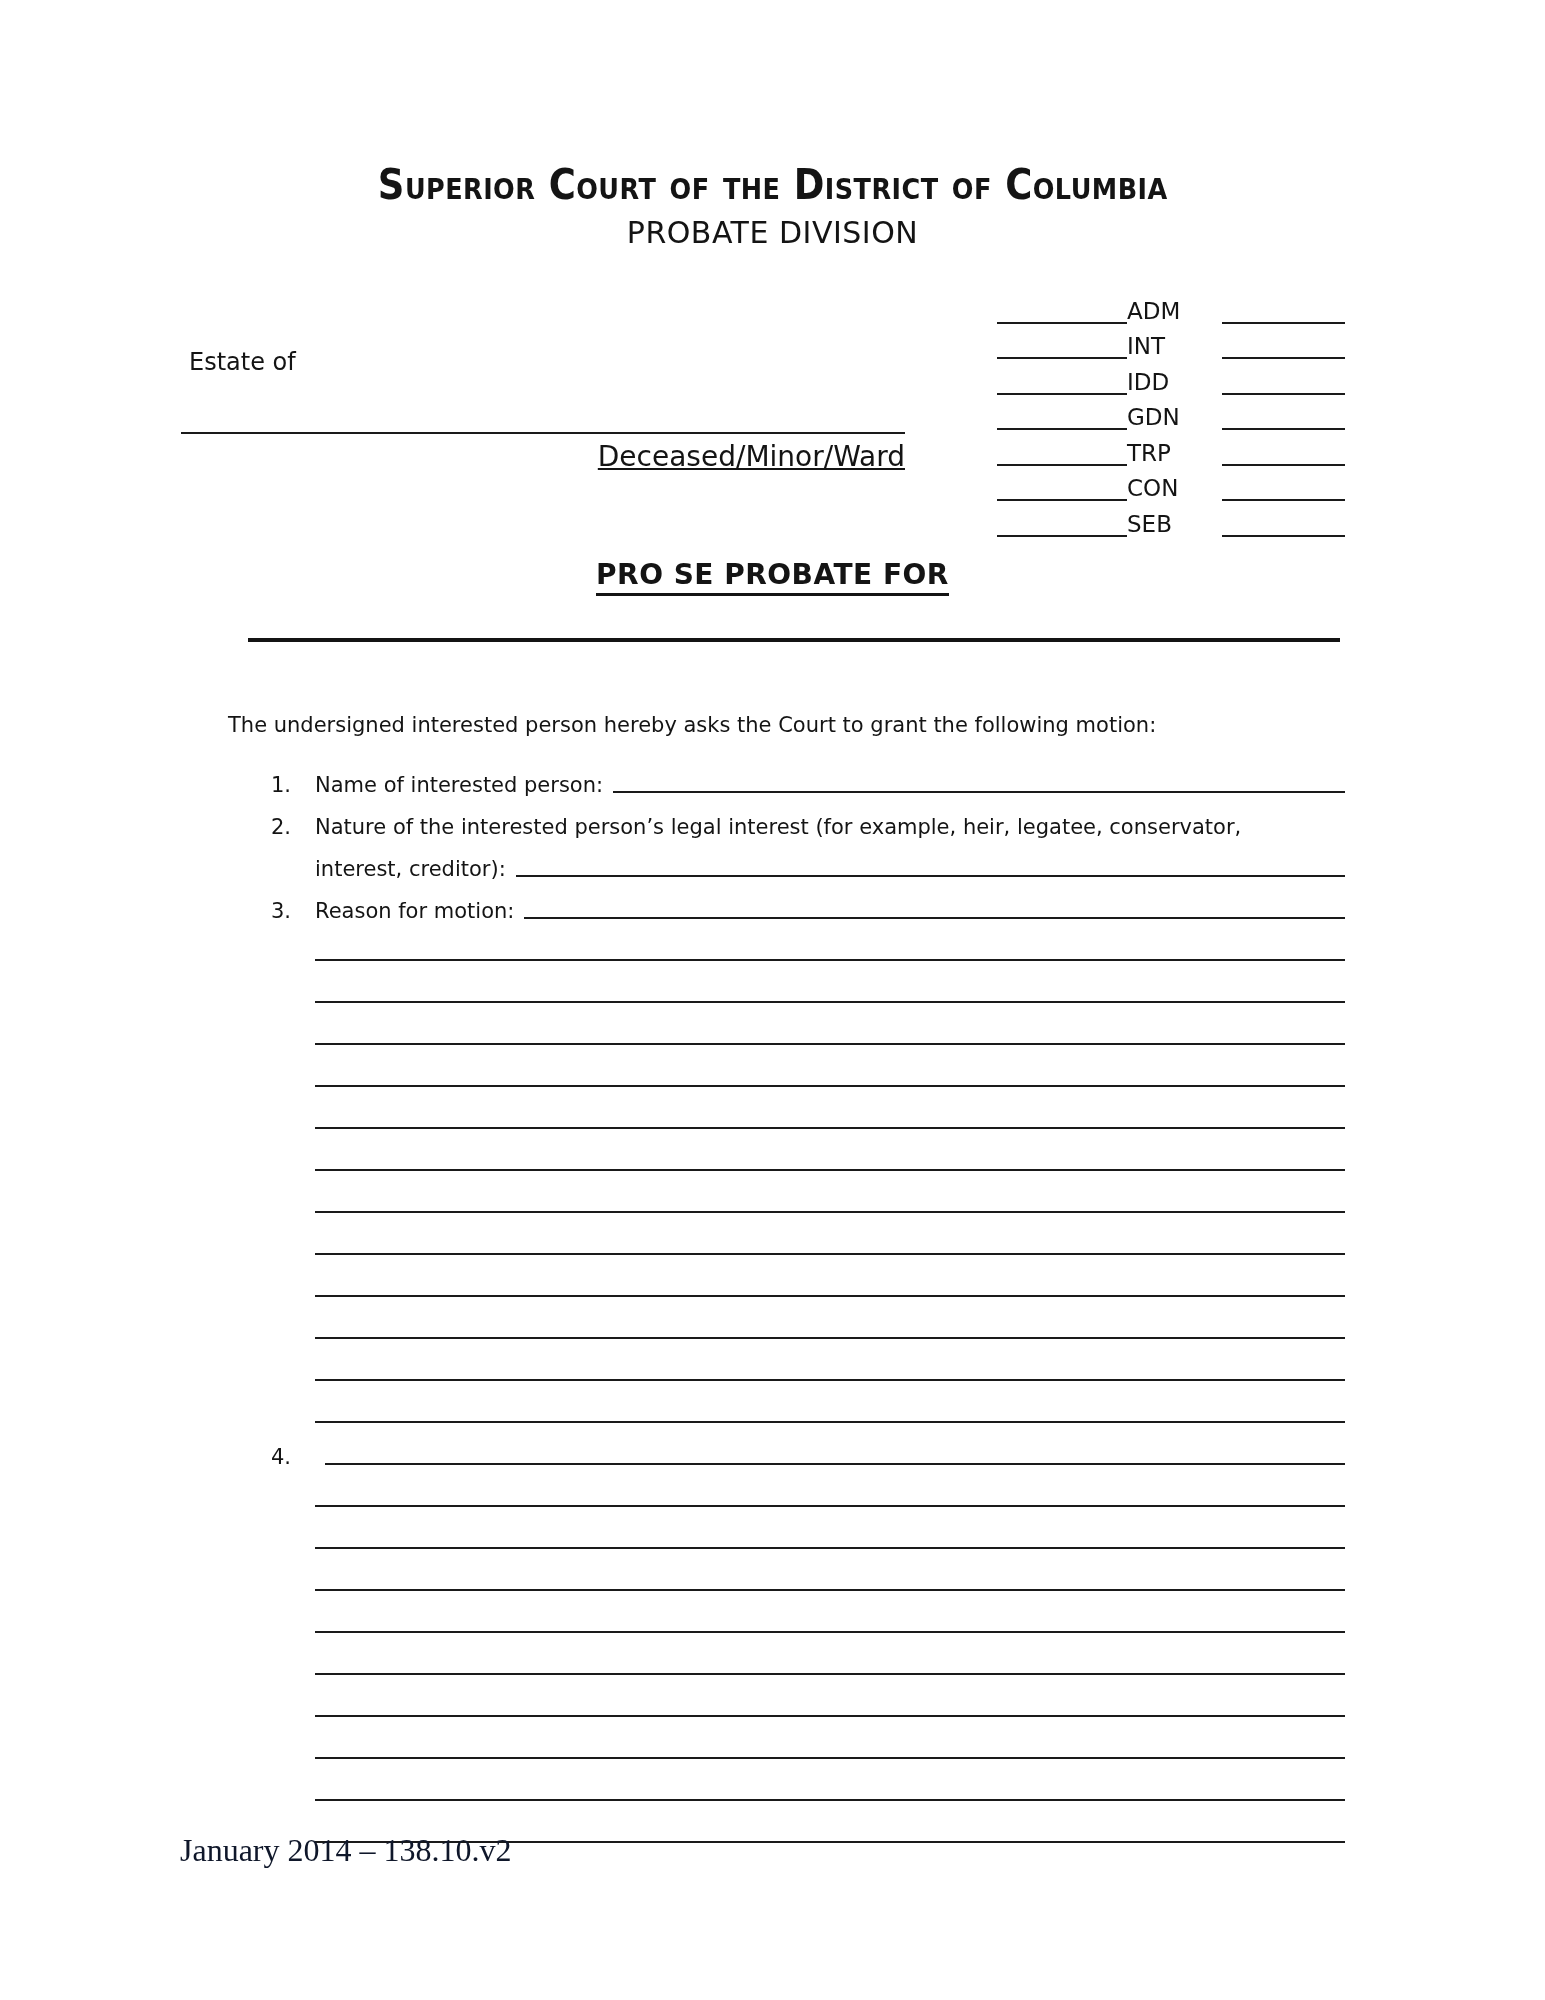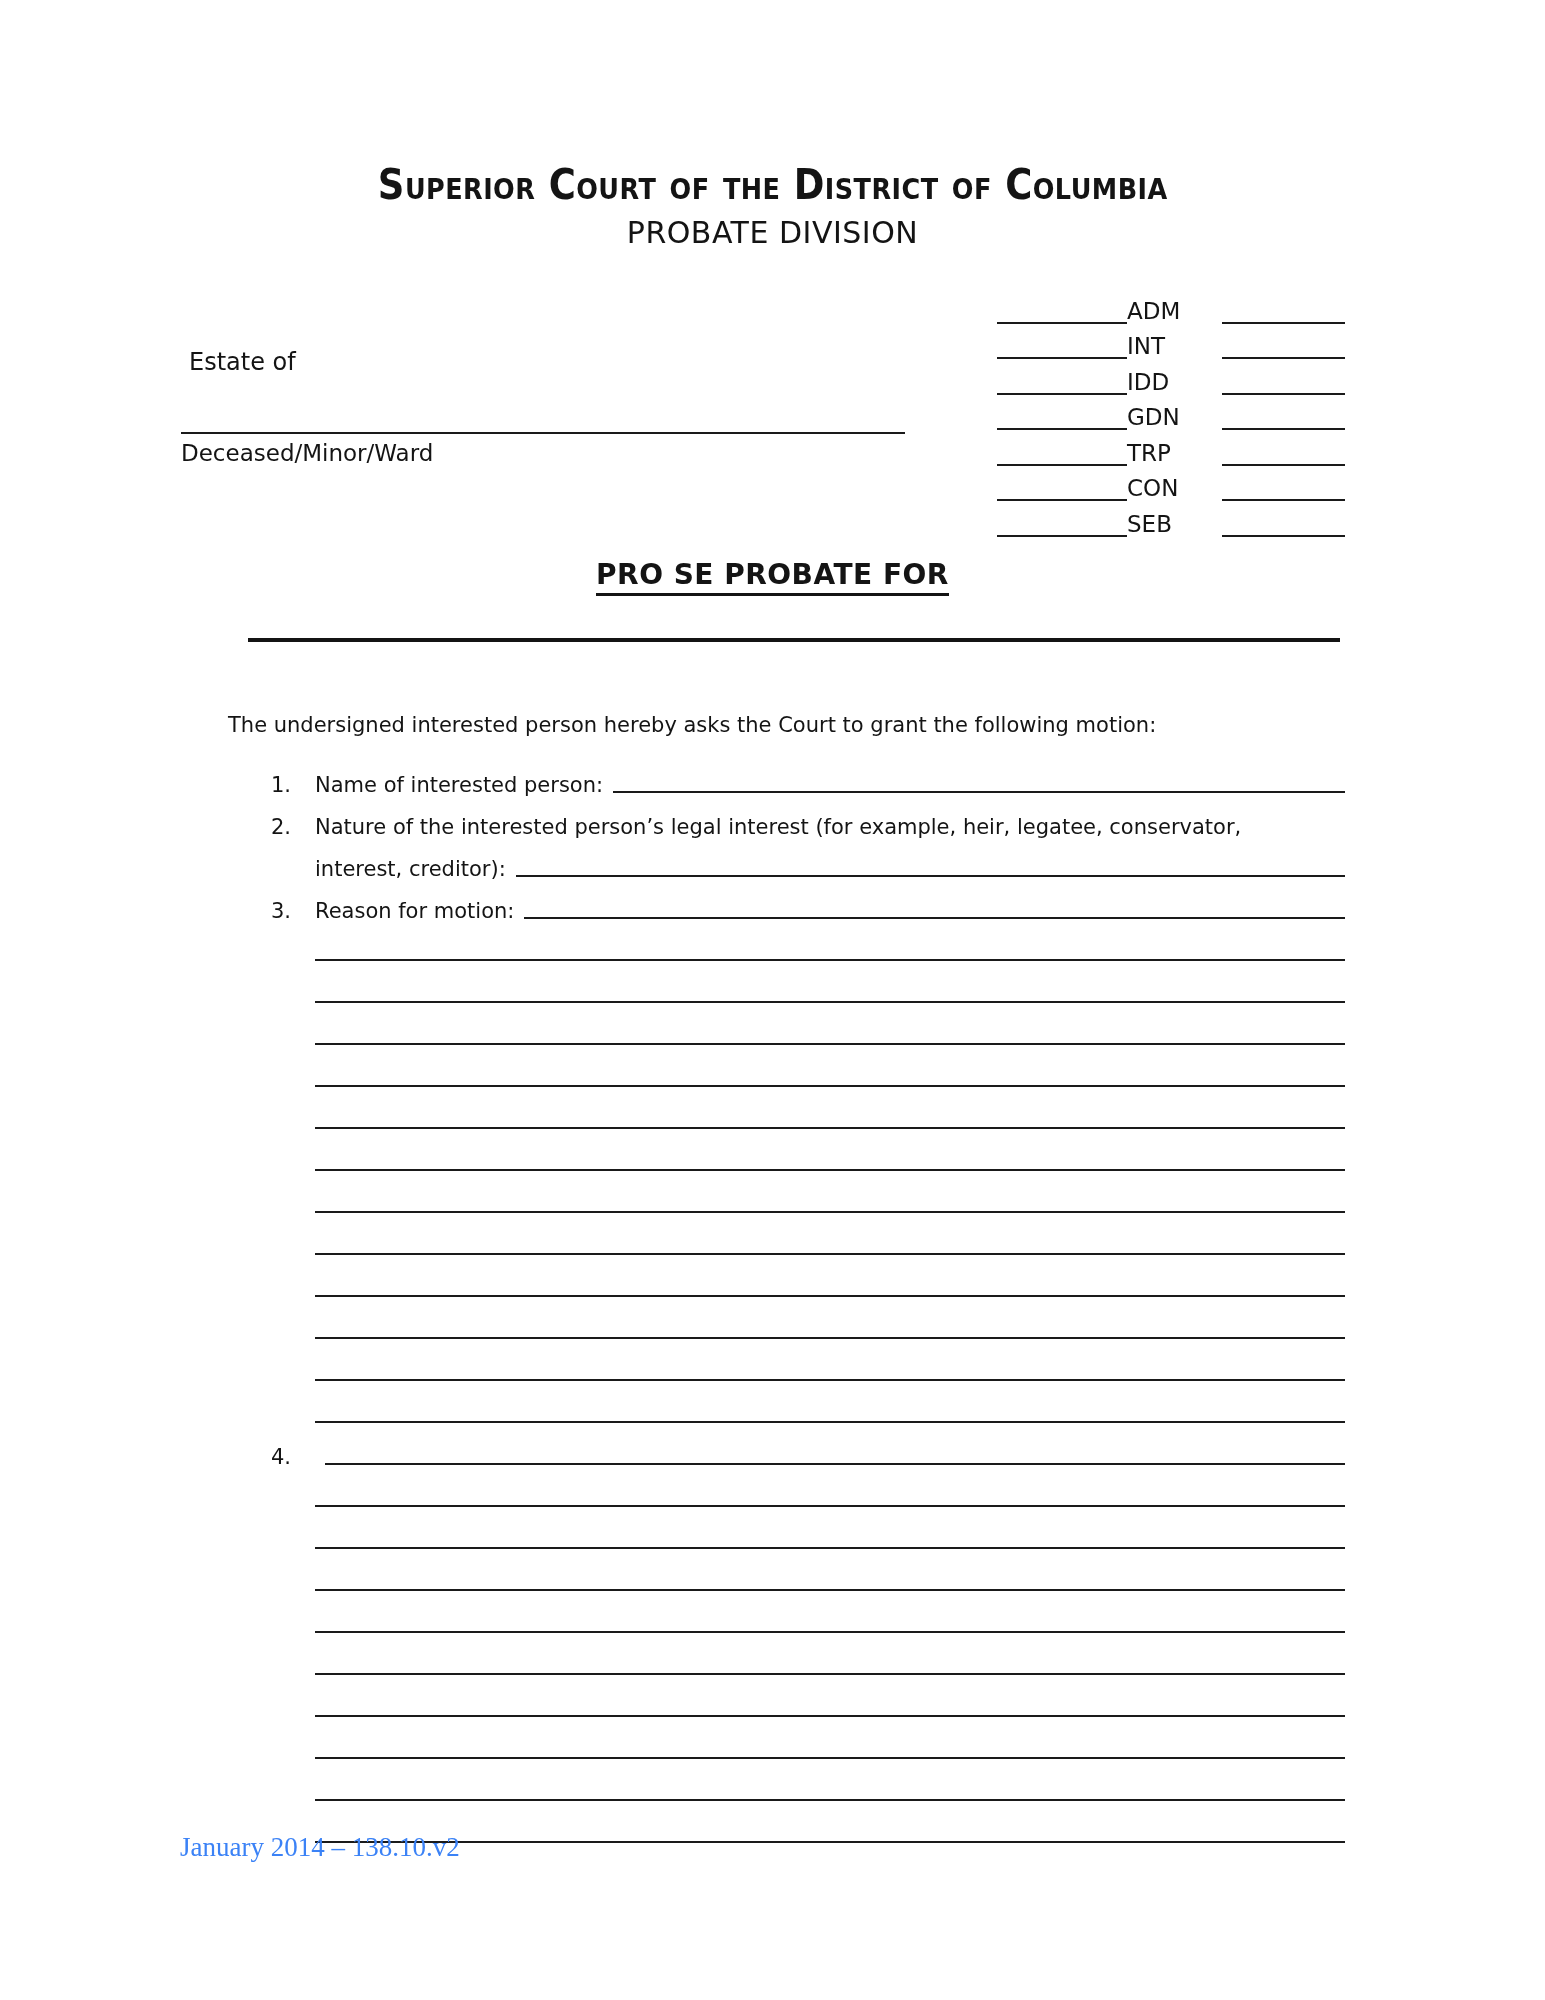--- a/index.html
+++ b/index.html
@@ -42,21 +42,21 @@
     padding-bottom:1px;
   }
   
   .estate-label{position:absolute;left:181px;top:348px;font-size:24px;margin-left:8px;}
   .estate-line{
     position:absolute;left:181px;top:398px;width:724px;height:34px;
     border-bottom:2px solid #1a1a1a;
   }
   .estate-caption{
     position:absolute;left:181px;top:440px;width:724px;
-    text-align:left;font-size:23px;
+    text-align:right;font-size:28px;text-decoration:underline;
   }
   
   .motion-heading-wrap{position:absolute;top:558px;left:0;width:100%;text-align:center;}
   .motion-heading{
     display:inline-block;margin:0;font-size:28px;font-weight:bold;
     border-bottom:3px solid #141414;padding-bottom:2px;letter-spacing:0.5px;
   }
   .motion-title-blank{
     position:absolute;left:248px;top:600px;width:1092px;height:38px;
     border-bottom:4px solid #141414;
@@ -70,21 +70,21 @@
   .txt{white-space:nowrap;line-height:1.15;flex:none;}
   .blank{
     flex:1;height:1px;border-bottom:2px solid #1a1a1a;
     margin:0 0 4px 10px;min-width:40px;
   }
   .blank.full{margin-left:0;}
   
   .footer{
     position:absolute;left:180px;top:1832px;
     font-family:"Liberation Serif","DejaVu Serif",serif;
-    font-size:27px;color:#3b82f6;
+    font-size:32px;color:#0f172a;
   }
 </style>
 </head>
 <body>
 
 <div class="page">
 
   <div class="header">
     <h1 class="court-title">Superior Court of the District of Columbia</h1>
     <div class="division">PROBATE DIVISION</div>

